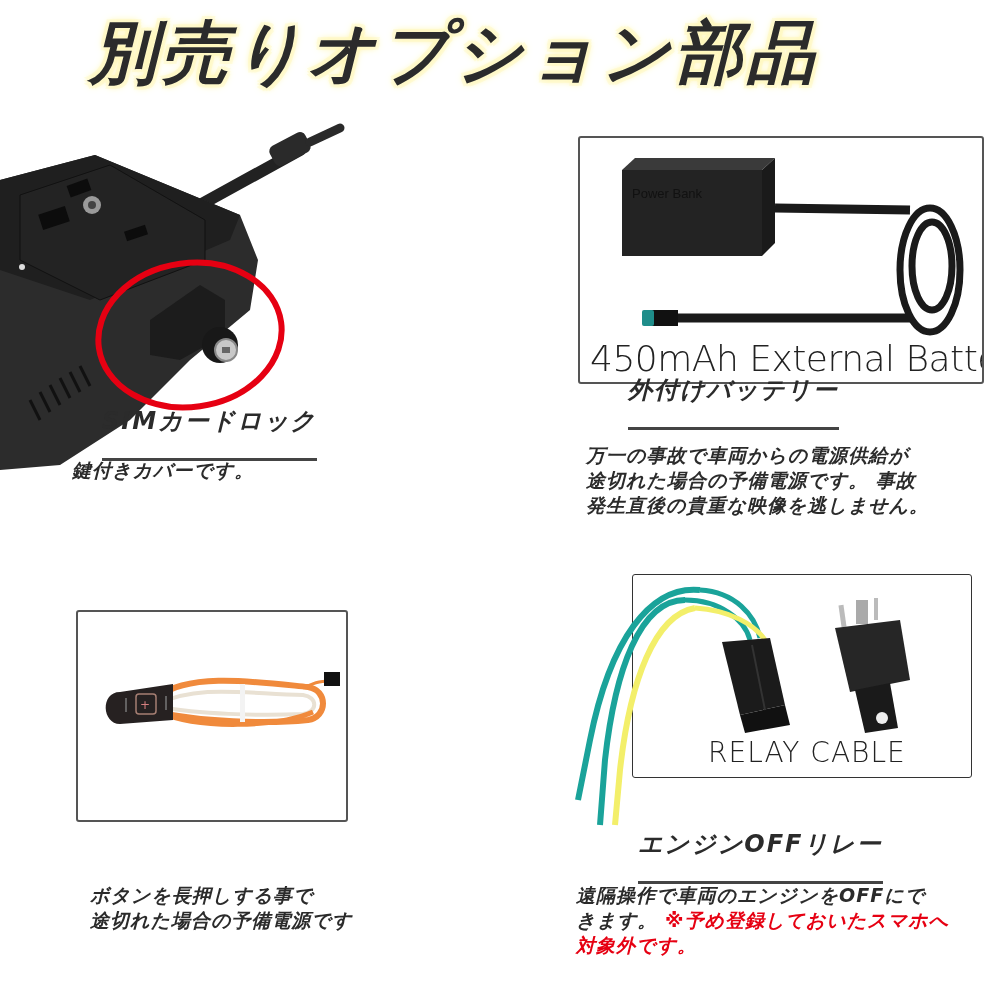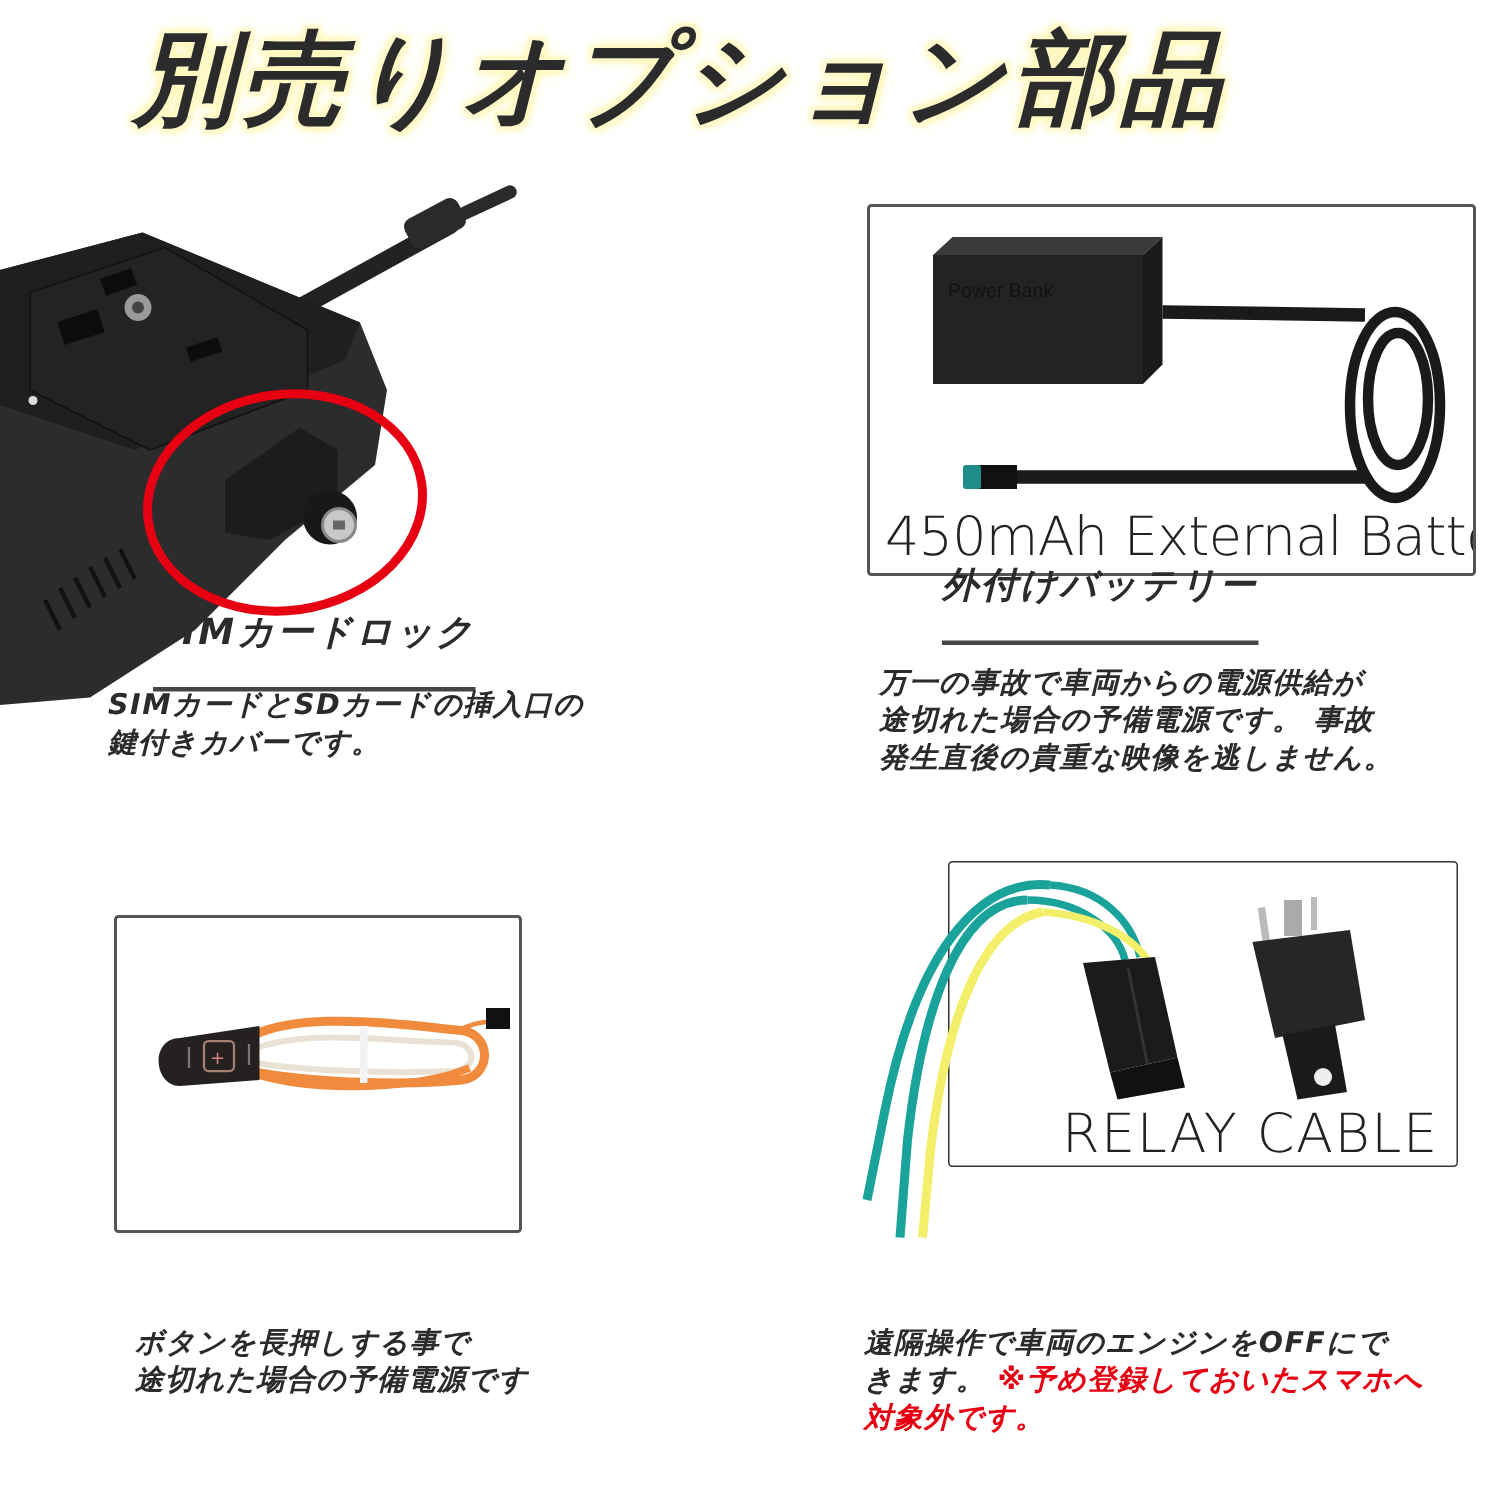--- a/index.html
+++ b/index.html
@@ -74,21 +74,20 @@
       <path d="M150 200 L200 165 L225 180 L225 215 L180 240 L150 235 Z" fill="#1c1c1c"></path>
       <circle cx="220" cy="225" r="18" fill="#181818"></circle>
       <circle cx="226" cy="230" r="11" fill="#c8c8c8" stroke="#888" stroke-width="2"></circle>
       <rect x="222" y="227" width="8" height="6" fill="#666"></rect>
 
       <ellipse cx="190" cy="215" rx="92" ry="72" fill="none" stroke="#e60012" stroke-width="6" transform="rotate(-8 190 215)"></ellipse>
     </svg>
   </div>
   <div class="heading" style="left:102px;top:285px;">SIMカードロック</div>
   <div class="desc" style="left:72px;top:338px;width:390px;">
-    <div>SIMカードとSDカードの挿入口の</div>
     <div>鍵付きカバーです。</div>
   </div>
 </div>
 
 <div class="panel" style="left:560px;top:130px;width:440px;height:400px;">
   <div class="framed" style="left:18px;top:6px;width:406px;height:248px;">
     <svg width="406" height="248" viewBox="0 0 406 248">
 
       <path d="M42 32 L182 32 L195 20 L55 20 Z" fill="#3a3a3a"></path>
       <path d="M182 32 L195 20 L195 105 L182 118 Z" fill="#1a1a1a"></path>
@@ -153,19 +152,20 @@
       <line x1="192" y1="85" x2="205" y2="150" stroke="#333" stroke-width="2"></line>
 
       <rect x="280" y="45" width="5" height="22" fill="#bbb" transform="rotate(-8 282 56)"></rect>
       <rect x="296" y="40" width="12" height="24" fill="#aaa"></rect>
       <rect x="314" y="38" width="4" height="22" fill="#bbb"></rect>
       <path d="M275 68 L340 60 L350 120 L290 132 Z" fill="#262626"></path>
       <path d="M295 130 L330 123 L338 168 L305 173 Z" fill="#1a1a1a"></path>
       <circle cx="322" cy="158" r="6" fill="#eee"></circle>
     </svg>
   </div>
-  <div class="caption" style="left:148px;top:176px;font-size:36px;letter-spacing:1px;">RELAY CABLE</div>
+  <div class="caption" style="left:148px;top:176px;font-size:28px;letter-spacing:1px;">RELAY CABLE</div>
+  <div class="heading" style="left:78px;top:268px;">エンジンOFFリレー</div>
   <div class="desc" style="left:16px;top:323px;width:430px;">
     <div>遠隔操作で車両のエンジンをOFFにで</div>
     <div><span>きます。</span>&nbsp;<span class="warn">※予め登録しておいたスマホへ</span></div>
     <div class="warn">対象外です。</div>
   </div>
 </div>
 
 </body></html>

